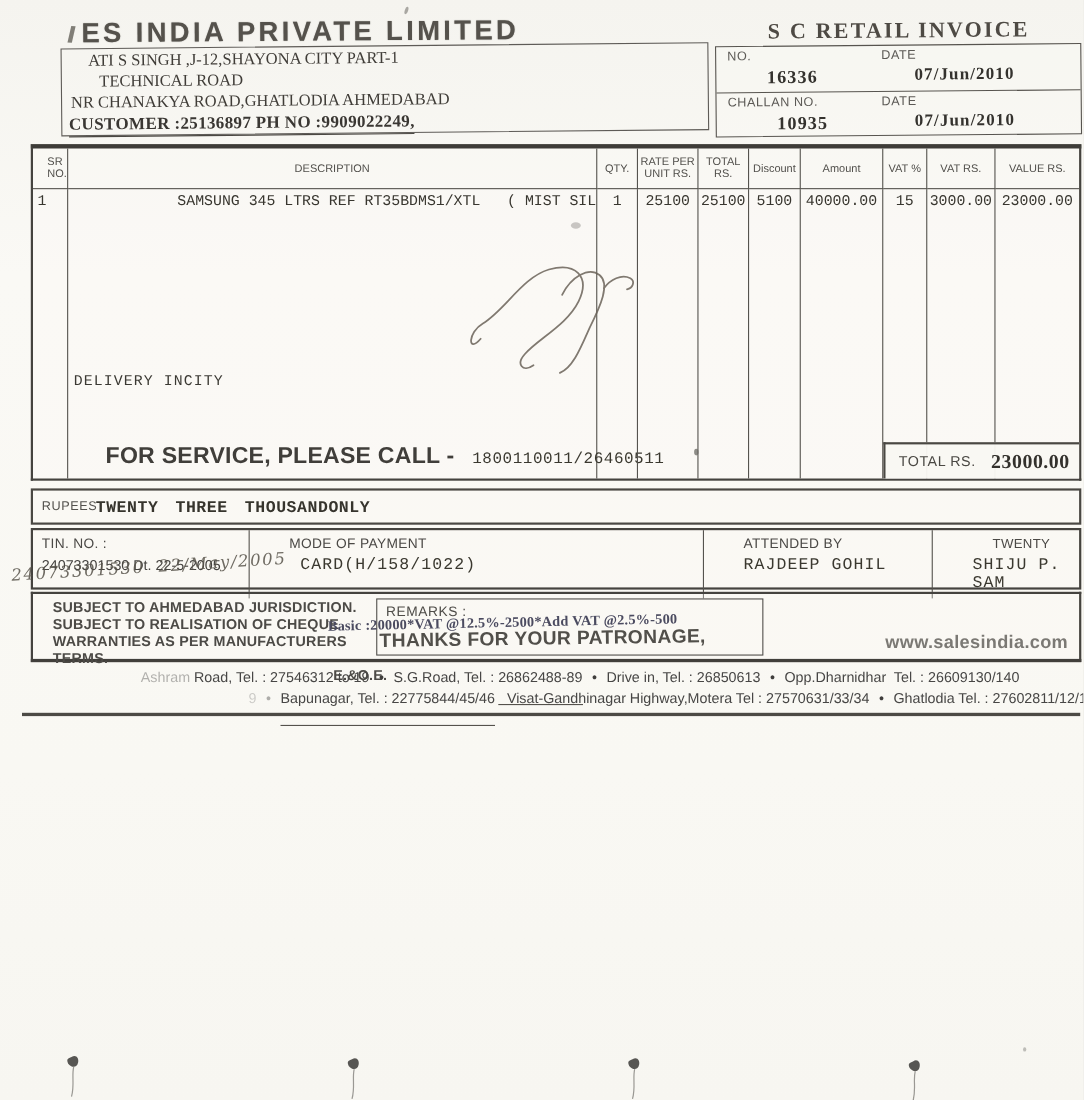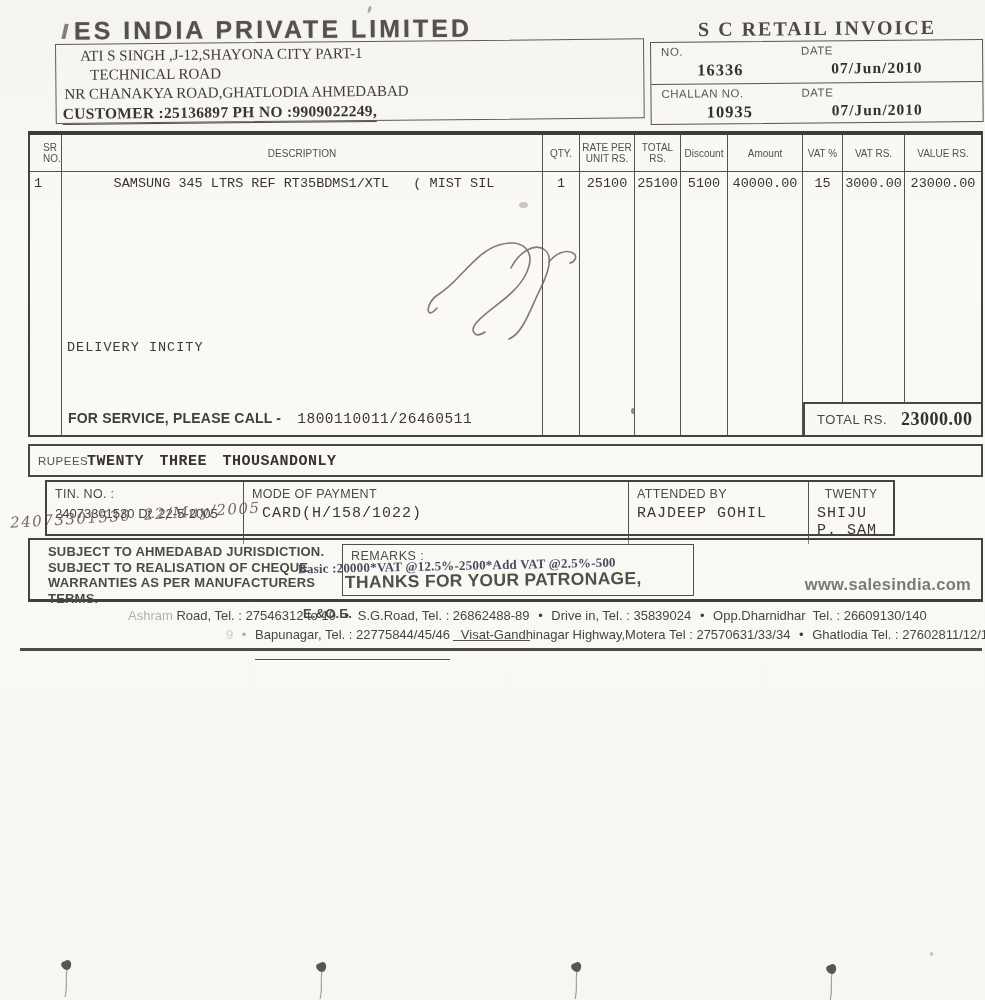--- a/index.html
+++ b/index.html
@@ -74,26 +74,26 @@
     display:flex;align-items:center;justify-content:center;text-align:center;
     font-size:10px;color:#514f4b;line-height:11px;padding:1px;box-sizing:border-box;
   }
   .th.sr{justify-content:flex-start;text-align:left;padding-left:13px;}
   .th.last,.td.last{border-right:none;}
   .td{
     border-right:1.5px solid #55534e;position:relative;
     font-family:"Liberation Mono",monospace;font-size:13.5px;color:#38362f;
     text-align:center;padding-top:4px;box-sizing:border-box;
   }
-  .td.desc{text-align:center;padding-left:4px;}
+  .td.desc{text-align:right;padding-left:4px;}
   .td.sr{text-align:left;padding-left:4px;}
   .pre{white-space:pre;}
   .delivery-note{position:absolute;left:5px;top:168px;font-size:13.5px;letter-spacing:1px;color:#3b3933;}
   .service-line{position:absolute;left:6px;bottom:8px;white-space:nowrap;}
-  .service-label{font-family:"Liberation Sans",sans-serif;font-weight:bold;font-size:14px;color:#403e3a;letter-spacing:.2px;}
+  .service-label{font-family:"Liberation Sans",sans-serif;font-weight:bold;font-size:21px;color:#403e3a;letter-spacing:.2px;margin-left:28px;}
   .service-numbers{font-family:"Liberation Mono",monospace;font-size:14.5px;color:#3a382f;margin-left:8px;letter-spacing:.5px;}
   .total-box{
     position:absolute;left:773px;bottom:0;width:178px;height:33px;
     border-top:2px solid #4a4843;border-left:2px solid #4a4843;
     background:rgba(249,248,243,.96);
     display:flex;align-items:center;box-sizing:border-box;padding-left:12px;
   }
   .total-label{font-size:13px;color:#4a4843;letter-spacing:.5px;}
   .total-value{font-family:"Liberation Serif",serif;font-weight:bold;font-size:18px;color:#33312c;margin-left:14px;letter-spacing:.5px;}
 
@@ -104,24 +104,25 @@
   
   .rupees-box{
     left:28px;top:444px;width:955px;height:33px;box-sizing:border-box;
     border:2px solid #4a4843;background:rgba(251,250,246,.3);
   }
   .rupees-label{position:absolute;left:8px;top:9px;font-size:11.5px;letter-spacing:.5px;color:#54524e;}
   .rupees-value{position:absolute;left:57px;top:7px;font-family:"Liberation Mono",monospace;font-weight:bold;font-size:15px;color:#36342d;word-spacing:6px;letter-spacing:.5px;}
 
   
   .details-box{
-    left:45px;top:480px;width:850px;height:56px;box-sizing:border-box;
+    left:28px;top:480px;width:955px;height:56px;box-sizing:border-box;
     border:2px solid #45433f;display:grid;
     grid-template-columns:197px 385px 180px auto;
     background:rgba(251,250,246,.3);
+    gap:28px;
   }
   .det-cell{border-right:1.5px solid #55534e;padding:5px 8px;box-sizing:border-box;position:relative;}
   .det-cell.last{border-right:none;}
   .det-label{font-size:12.5px;color:#4b4946;letter-spacing:.3px;}
   .det-value-sans{font-size:13px;color:#454340;margin-top:5px;}
   .det-value-mono{font-family:"Liberation Mono",monospace;font-size:15px;color:#3a382f;margin-top:4px;letter-spacing:1px;}
   .det-cell.payment .det-value-mono{margin-left:10px;}
   .det-cell.cashier .det-label{text-align:center;font-size:12px;}
   .handwritten-tin{
     left:10px;top:505px;width:290px;
@@ -277,21 +278,21 @@
   </div>
   <div class="abs remarks-stamp">Basic :20000*VAT @12.5%-2500*Add VAT @2.5%-500</div>
   <div class="abs thanks-text">THANKS FOR YOUR PATRONAGE,</div>
   <div class="abs website">www.salesindia.com</div>
 
   <div class="abs footer-line fl1">
     <span class="faded">Ashram </span><span>Road, Tel. : 27546312 to 19</span>
     <span class="bullet">•</span>
     <span>S.G.Road, Tel. : </span><span class="u">26862488-89</span>
     <span class="bullet">•</span>
-    <span>Drive in, Tel. : 35839024</span>
+    <span>Drive in, Tel. : 26850613</span>
     <span class="bullet">•</span>
     <span class="pre">Opp.Dharnidhar  Tel. : 26609130/140</span>
   </div>
   <div class="abs footer-line fl2">
     <span class="faded-more">9</span>
     <span class="bullet faded">•</span>
     <span class="u">Bapunagar, Tel. : 22775844/45/46</span>&nbsp;&nbsp;
     <span>Visat-Gandhinagar Highway,Motera Tel : 27570631/33/34</span>
     <span class="bullet">•</span>
     <span>Ghatlodia Tel. : 27602811/12/13</span>

